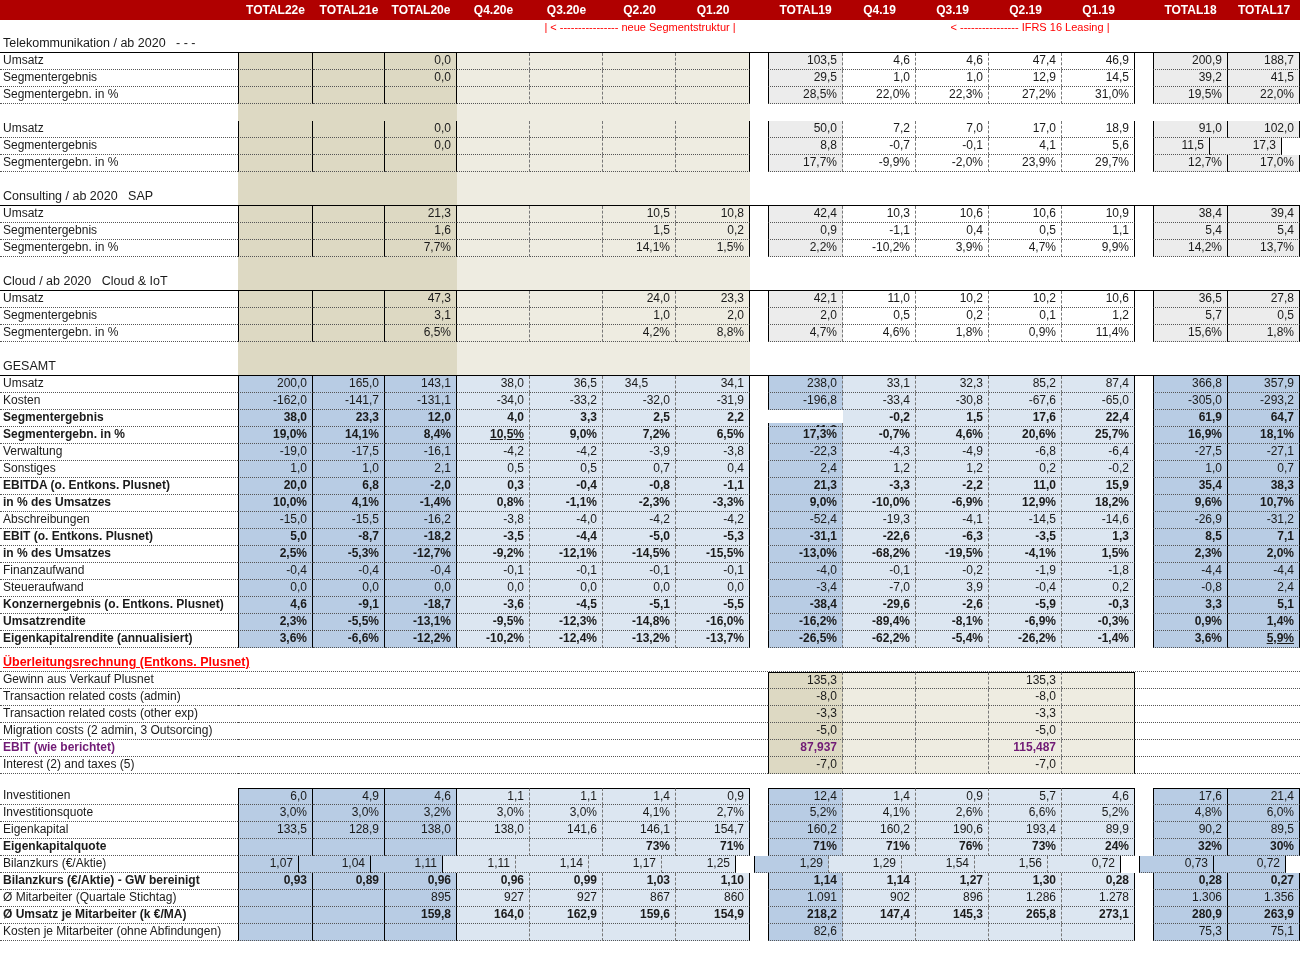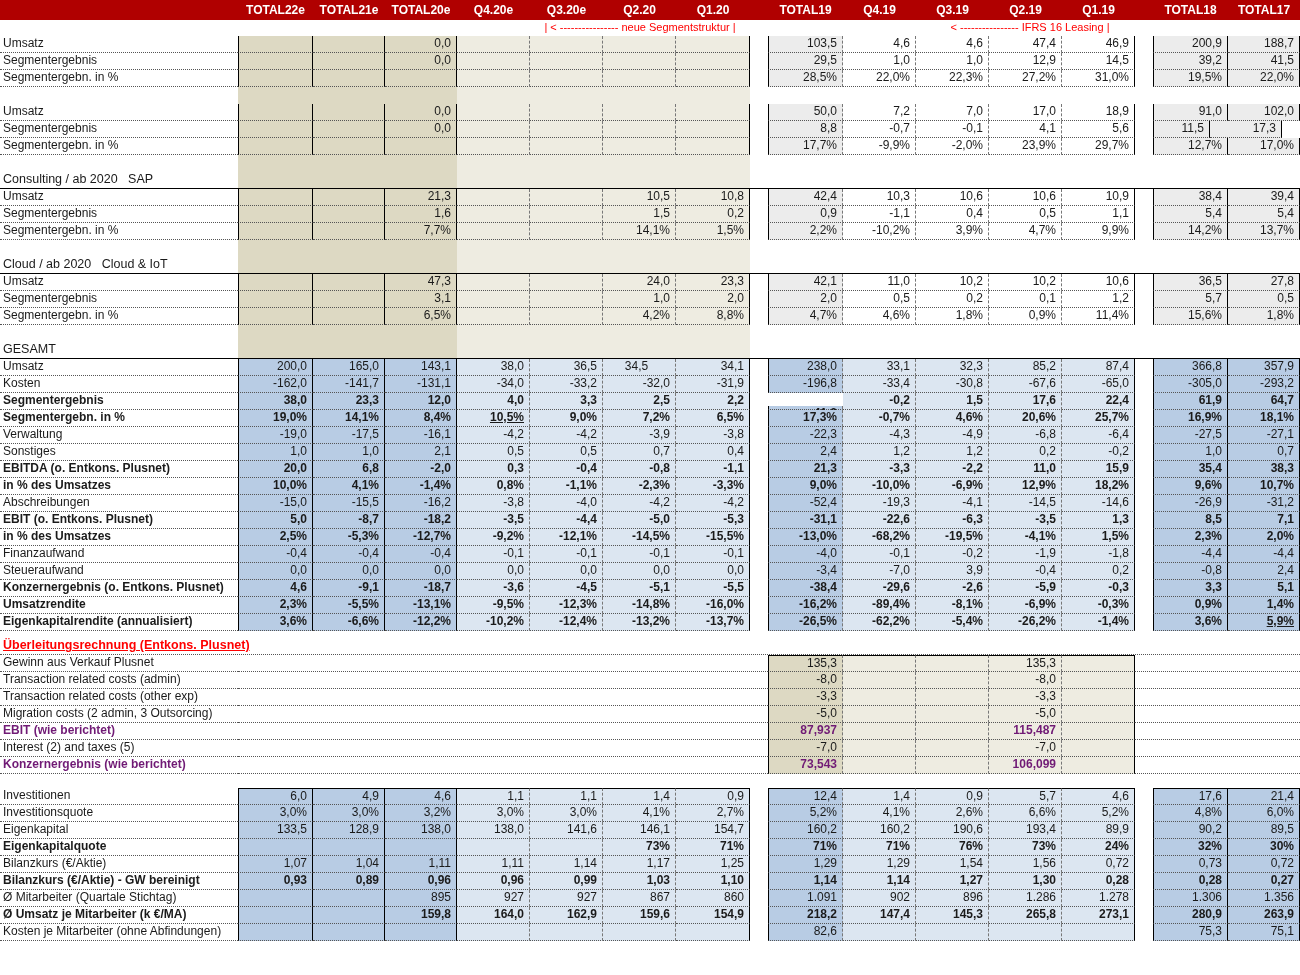--- a/index.html
+++ b/index.html
@@ -56,20 +56,21 @@
       <div class="hcell" style="width: 73px;">Q2.19</div>
       <div class="hcell" style="width: 73px;">Q1.19</div>
       <div class="hgap"></div>
       <div class="hcell" style="width: 75px;">TOTAL18</div>
       <div class="hcell" style="width: 72px;">TOTAL17</div>
     </div>
     <div class="annot">
       <span style="left: 528px; width: 224px;">| &lt; ---------------- neue Segmentstruktur |</span>
       <span style="left: 924px; width: 212px;">&lt; ---------------- IFRS 16 Leasing |</span>
     </div>
+    <div class="title"><span>Telekommunikation / ab 2020&nbsp;&nbsp; - - -</span></div>
     <div class="seg-wrap">
       <div class="stripe" style="left: 238px; width: 219px; background: rgb(221, 217, 195);"></div>
       <div class="stripe" style="left: 457px; width: 293px; background: rgb(238, 236, 225);"></div>
       <div class="row">
         <div class="lab">Umsatz</div>
         <div class="cell f-bd bl brs" style="width: 75px;"></div>
         <div class="cell f-bd brs" style="width: 72px;"></div>
         <div class="cell f-bd brs" style="width: 72px;">0,0</div>
         <div class="cell f-bl brd" style="width: 73px;"></div>
         <div class="cell f-bl brd" style="width: 73px;"></div>
@@ -661,30 +662,20 @@
     <div class="row">
       <div class="lab">Interest (2) and taxes (5)</div>
       <div class="gap dotb" style="width: 530px;"></div>
       <div class="cell f-bd bl brd" style="width: 75px;">-7,0</div>
       <div class="cell f-bl brd" style="width: 73px;"></div>
       <div class="cell f-bl brd" style="width: 73px;"></div>
       <div class="cell f-bl brd" style="width: 73px;">-7,0</div>
       <div class="cell f-bl brs" style="width: 73px;"></div>
       <div class="gap dotb" style="width: 165px;"></div>
     </div>
-    <div class="row">
-      <div class="lab b red">Konzernergebnis (wie berichtet)</div>
-      <div class="gap dotb" style="width: 530px;"></div>
-      <div class="cell f-bd bl brd b red" style="width: 75px;">73,543</div>
-      <div class="cell f-bl brd b red" style="width: 73px;"></div>
-      <div class="cell f-bl brd b red" style="width: 73px;"></div>
-      <div class="cell f-bl brd b red" style="width: 73px;">106,099</div>
-      <div class="cell f-bl brs b red" style="width: 73px;"></div>
-      <div class="gap dotb" style="width: 165px;"></div>
-    </div>
     <div class="secgap" style="height: 14px;"></div>
     <div class="row">
       <div class="lab">Investitionen</div>
       <div class="cell f-ud bl brs bt" style="width: 75px;">6,0</div>
       <div class="cell f-ud brs bt" style="width: 72px;">4,9</div>
       <div class="cell f-ud brs bt" style="width: 72px;">4,6</div>
       <div class="cell f-ul brd bt" style="width: 73px;">1,1</div>
       <div class="cell f-ul brd bt" style="width: 73px;">1,1</div>
       <div class="cell f-ul brd bt" style="width: 73px;">1,4</div>
       <div class="cell f-ul brs bt" style="width: 74px;">0,9</div>
@@ -750,21 +741,21 @@
       <div class="cell f-ul brd b" style="width: 73px;">71%</div>
       <div class="cell f-ul brd b" style="width: 73px;">76%</div>
       <div class="cell f-ul brd b" style="width: 73px;">73%</div>
       <div class="cell f-ul brs b" style="width: 73px;">24%</div>
       <div class="gap" style="width: 18px;"></div>
       <div class="cell f-ud bl brs b" style="width: 75px;">32%</div>
       <div class="cell f-ud brs b" style="width: 72px;">30%</div>
     </div>
     <div class="row">
       <div class="lab">Bilanzkurs (€/Aktie)</div>
-      <div class="cell f-ud bl brs" style="width: 75px;">1,07</div>
+      <div class="cell f-ud bl brs" style="width: 61px;">1,07</div>
       <div class="cell f-ud brs" style="width: 72px;">1,04</div>
       <div class="cell f-ud brs" style="width: 72px;">1,11</div>
       <div class="cell f-ul brd" style="width: 73px;">1,11</div>
       <div class="cell f-ul brd" style="width: 73px;">1,14</div>
       <div class="cell f-ul brd" style="width: 73px;">1,17</div>
       <div class="cell f-ul brs" style="width: 74px;">1,25</div>
       <div class="gap" style="width: 18px;"></div>
       <div class="cell f-ud bl brd" style="width: 75px;">1,29</div>
       <div class="cell f-ul brd" style="width: 73px;">1,29</div>
       <div class="cell f-ul brd" style="width: 73px;">1,54</div>

